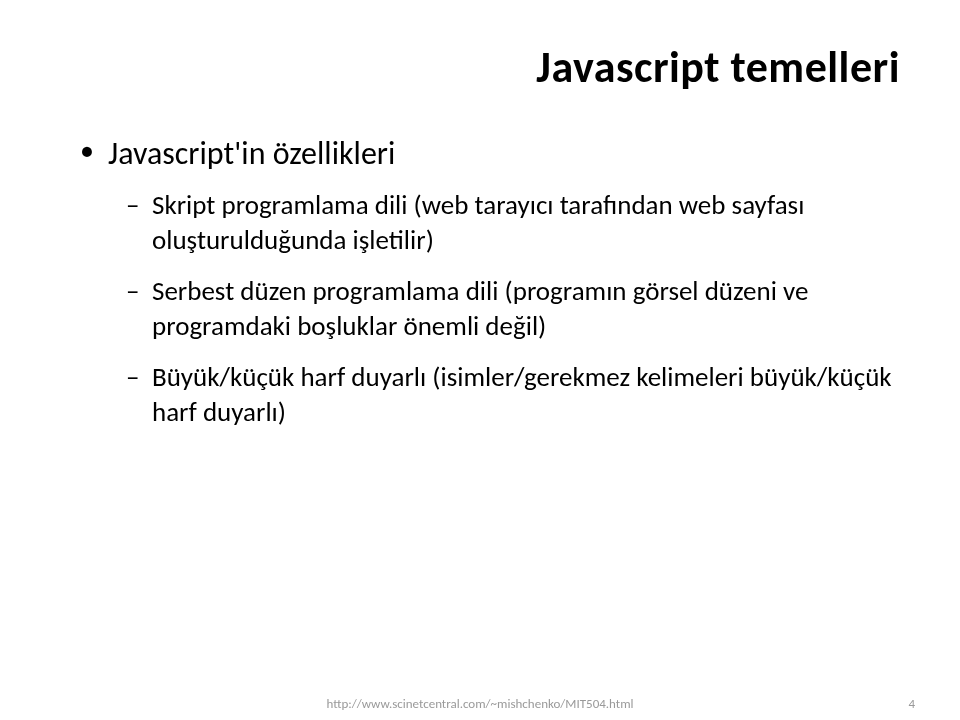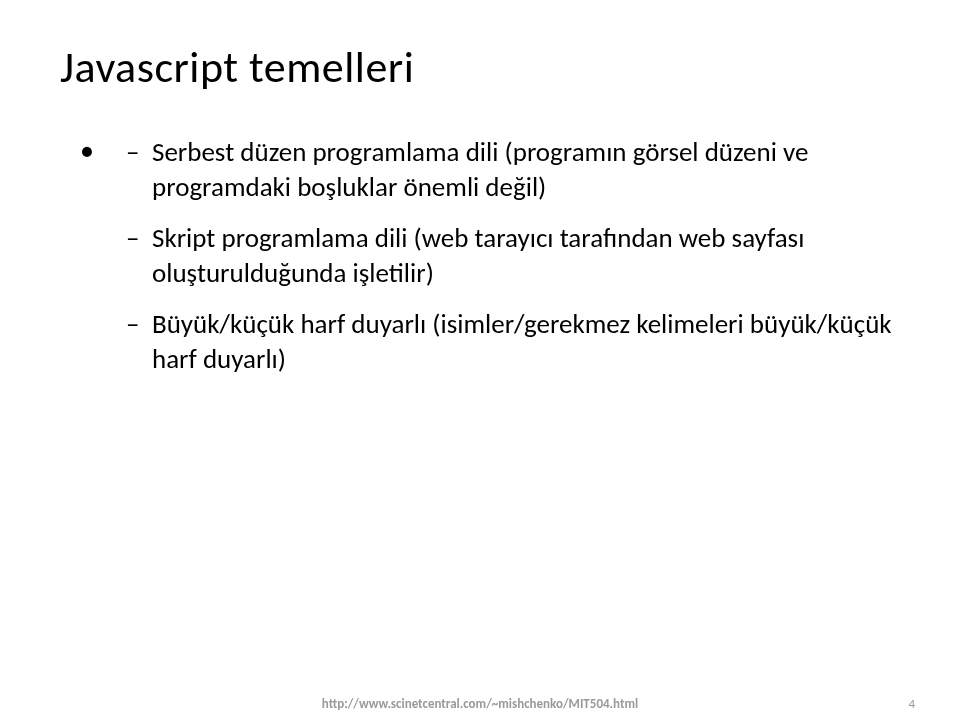--- a/index.html
+++ b/index.html
@@ -11,22 +11,22 @@
     position: relative;
   }
   .slide {
     width: 960px;
     height: 720px;
     padding: 30px 60px 40px 60px;
     position: relative;
   }
   .title {
     font-size: 44px;
-    font-weight: 400;
-    text-align: left;
+    font-weight: 700;
+    text-align: right;
     margin-top: 10px;
     margin-bottom: 40px;
     letter-spacing: 0.5px;
   }
   .body {
     padding-left: 20px;
   }
   .level1 {
     list-style: none;
     padding-left: 0;
@@ -69,39 +69,39 @@
     left: 0;
     width: 960px;
     font-size: 13px;
     color: #9a9a9a;
   }
   .footer-url {
     position: absolute;
     left: 50%;
     transform: translateX(-50%);
     white-space: nowrap;
-    font-weight: bold;
   }
   .footer-page {
     position: absolute;
     right: 45px;
   }
 </style>
 </head>
 <body>
 
 <div class="slide">
   <h1 class="title">Javascript temelleri</h1>
 
   <div class="body">
     <ul class="level1">
       <li>
+        <span>Javascript'in özellikleri</span>
         <ul class="level2">
+          <li>Skript programlama dili (web tarayıcı tarafından web sayfası oluşturulduğunda işletilir)</li>
           <li>Serbest düzen programlama dili (programın görsel düzeni ve programdaki boşluklar önemli değil)</li>
-          <li>Skript programlama dili (web tarayıcı tarafından web sayfası oluşturulduğunda işletilir)</li>
           <li>Büyük/küçük harf duyarlı (isimler/gerekmez kelimeleri büyük/küçük harf duyarlı)</li>
         </ul>
       </li>
     </ul>
   </div>
 
   <div class="footer">
     <span class="footer-url">http://www.scinetcentral.com/~mishchenko/MIT504.html</span>
     <span class="footer-page">4</span>
   </div>

